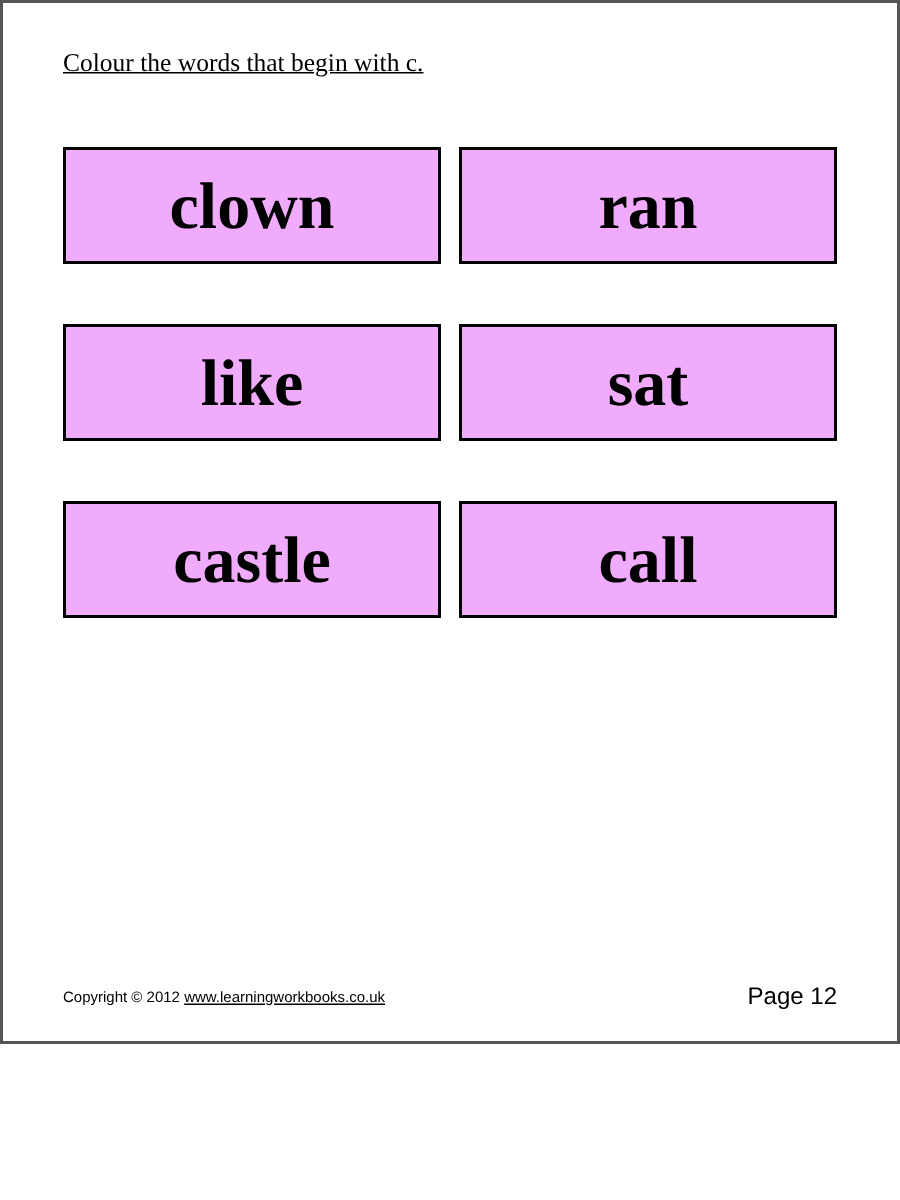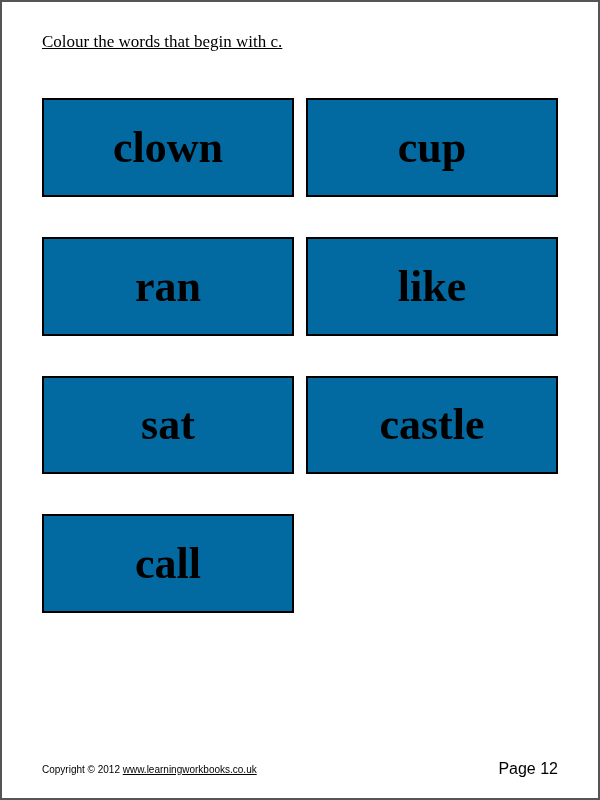--- a/index.html
+++ b/index.html
@@ -7,21 +7,21 @@
     body {
       width: 600px;
       height: 800px;
       background: #fff;
       font-family: 'Comic Sans MS', 'Chalkboard SE', cursive;
       overflow: hidden;
     }
 
     .page {
       width: 600px;
-      height: 800px;
+      height: 696px;
       background: white;
       padding: 30px 40px 20px 40px;
       display: flex;
       flex-direction: column;
       border: 2px solid #555;
     }
 
     .instruction {
       font-size: 17px;
       text-decoration: underline;
@@ -41,21 +41,21 @@
 
     .word-card {
       border: 2px solid #000;
       display: flex;
       align-items: center;
       justify-content: center;
       font-size: 44px;
       font-family: 'Comic Sans MS', 'Chalkboard SE', cursive;
       font-weight: bold;
       color: #000;
-      background: #0369a1;
+      background: #f0abfc;
       margin-top: 28px;
     }
 
     .footer {
       display: flex;
       justify-content: space-between;
       align-items: center;
       padding-top: 8px;
       font-size: 12px;
       font-family: Arial, sans-serif;
@@ -78,23 +78,20 @@
 <body>
 
 <div class="page">
   <div class="instruction">Colour the words that begin with c.</div>
 
   <div class="grid">
     <div class="word-card">
       <span>clown</span>
     </div>
     <div class="word-card">
-      <span>cup</span>
-    </div>
-    <div class="word-card">
       <span>ran</span>
     </div>
     <div class="word-card">
       <span>like</span>
     </div>
     <div class="word-card">
       <span>sat</span>
     </div>
     <div class="word-card">
       <span>castle</span>

